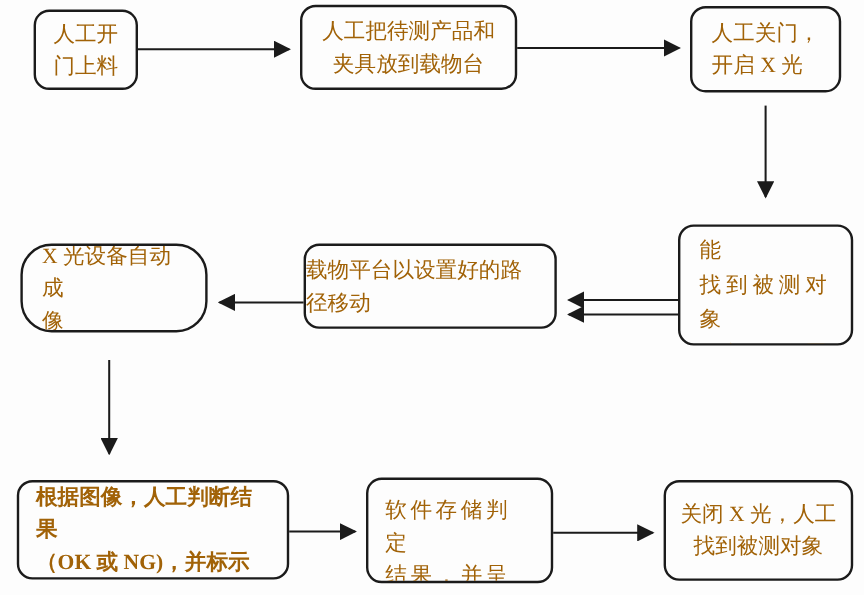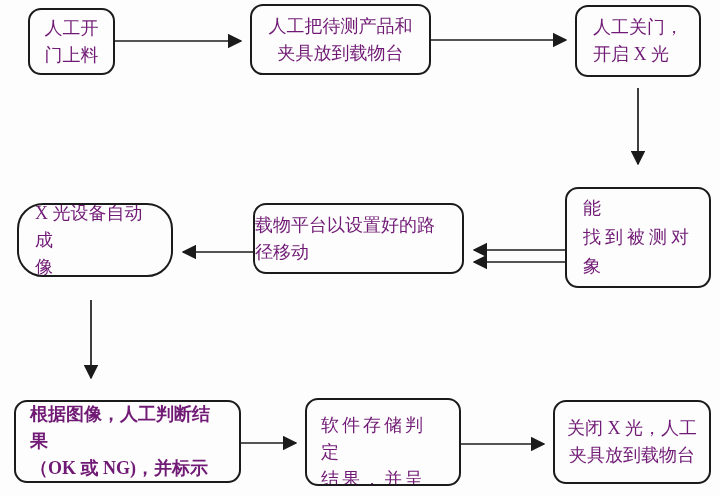--- a/index.html
+++ b/index.html
@@ -6,21 +6,21 @@
     margin: 0;
     padding: 0;
     background: #ffffff;
   }
   #canvas {
     position: relative;
     width: 720px;
     height: 496px;
     background: #fdfdfd;
     font-family: "Liberation Serif", "DejaVu Serif", serif;
-    color: #701a75;
+    color: #a16207;
     overflow: hidden;
   }
   #edges {
     position: absolute;
     left: 0;
     top: 0;
     width: 720px;
     height: 496px;
     pointer-events: none;
   }
@@ -94,15 +94,15 @@
 像</div>
 
   <div class="node n7 left">根据图像，人工判断结果
 （OK 或 NG)，并标示</div>
 
   <div class="node n8 left">软件存储判定
 结果，并呈现判
 人工关门</div>
 
   <div class="node n9 center">关闭 X 光，人工
-夹具放到载物台</div>
+找到被测对象</div>
 
 </div>
 
 </body></html>

